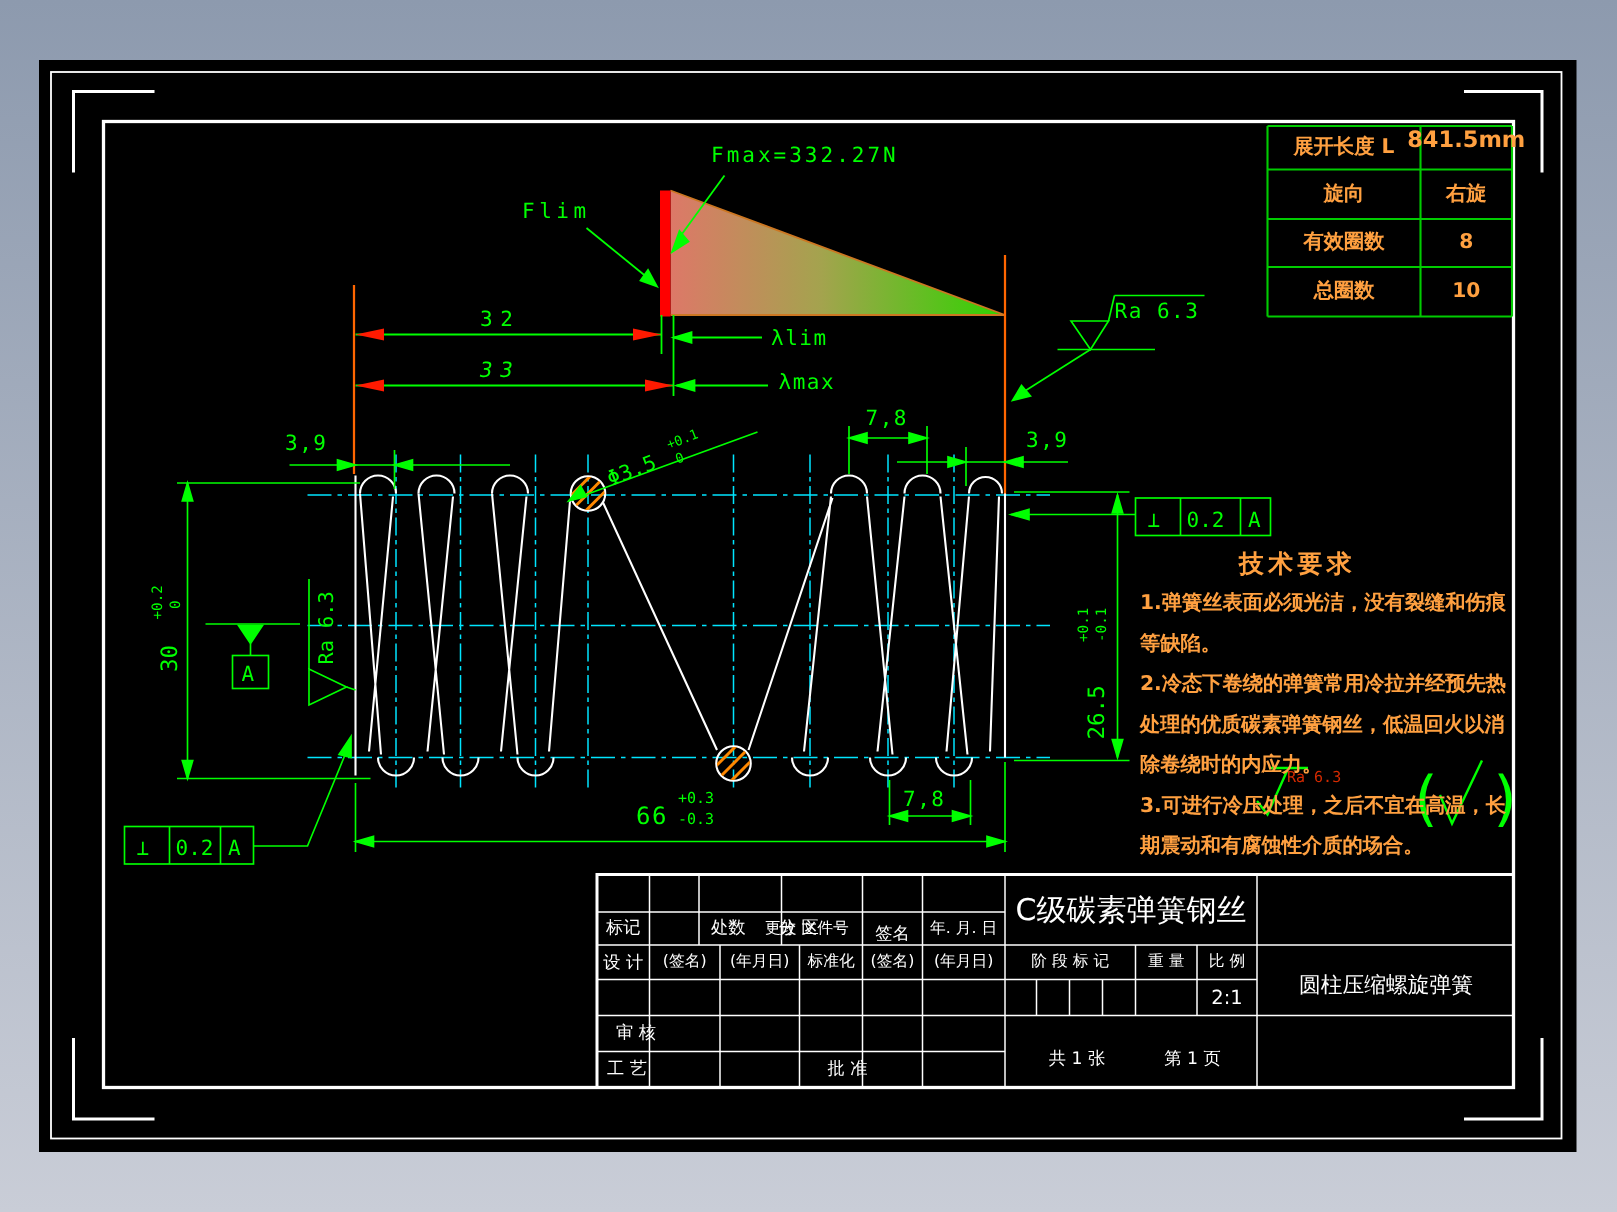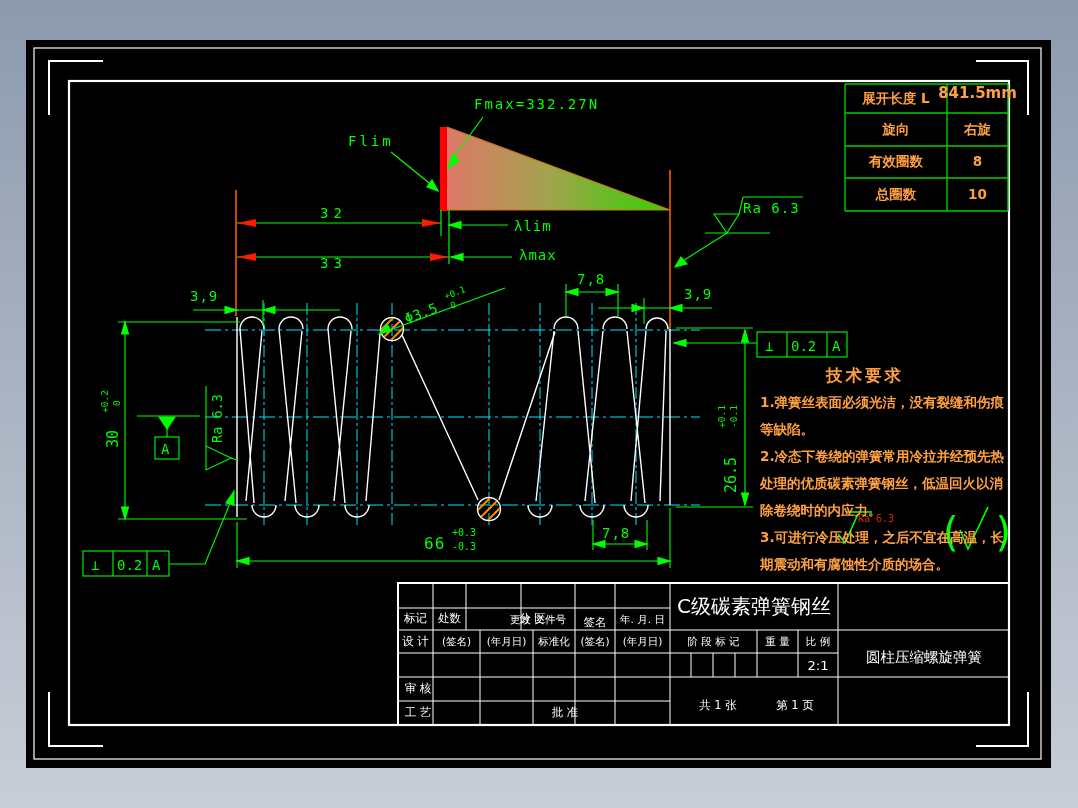--- a/index.html
+++ b/index.html
@@ -262,21 +262,21 @@
     <line x1="735" y1="653" x2="735" y2="677"></line>
   </g>
 </svg>
 
 <div class="t green" style="left:474px;top:96px;letter-spacing:2px;">Fmax=332.27N</div>
 <div class="t green" style="left:348px;top:133px;letter-spacing:3px;">Flim</div>
 <div class="t green" style="left:514px;top:218px;">λlim</div>
 <div class="t green" style="left:519px;top:247px;">λmax</div>
 
 <div class="t green" style="left:320px;top:205px;letter-spacing:5px;">32</div>
-<div class="t green" style="left:320px;top:255px;letter-spacing:5px;">33</div>
+<div class="t green" style="left:320px;top:239px;letter-spacing:5px;font-style:italic;">33</div>
 <div class="t green" style="left:190px;top:288px;">3,9</div>
 <div class="t green" style="left:684px;top:286px;">3,9</div>
 <div class="t green" style="left:577px;top:271px;">7,8</div>
 <div class="t green" style="left:602px;top:525px;">7,8</div>
 <div class="t green" style="left:424px;top:534px;font-size:16px;">66</div>
 <div class="t green sm" style="left:452px;top:527px;">+0.3</div>
 <div class="t green sm" style="left:452px;top:541px;">-0.3</div>
 <div class="t green" style="left:743px;top:200px;">Ra 6.3</div>
 <div class="t" style="left:858px;top:513px;color:#d42a00;font:10px 'DejaVu Sans Mono',monospace;">Ra 6.3</div>
 
@@ -292,32 +292,32 @@
 <div class="t orange cell" style="left:845px;top:84px;width:102px;height:29px;">展开长度 L</div>
 <div class="t orange cell" style="left:947px;top:80px;width:61px;height:26px;font-size:15px;">841.5mm</div>
 <div class="t orange cell" style="left:845px;top:113px;width:102px;height:33px;">旋向</div>
 <div class="t orange cell" style="left:947px;top:113px;width:61px;height:33px;">右旋</div>
 <div class="t orange cell" style="left:845px;top:146px;width:102px;height:32px;">有效圈数</div>
 <div class="t orange cell" style="left:947px;top:146px;width:61px;height:32px;">8</div>
 <div class="t orange cell" style="left:845px;top:178px;width:102px;height:33px;border-radius:10px;">总圈数</div>
 <div class="t orange cell" style="left:947px;top:178px;width:61px;height:33px;">10</div>
 
 <div class="t white cell" style="left:398px;top:608px;width:35px;height:22px;">标记</div>
-<div class="t white cell" style="left:433px;top:608px;width:33px;height:22px;">处数</div>
+<div class="t white cell" style="left:433px;top:608px;width:33px;height:22px;padding-left:36px;">处数</div>
 <div class="t white cell" style="left:466px;top:608px;width:55px;height:22px;padding-left:39px;">分 区</div>
 <div class="t white cell" style="left:521px;top:608px;width:34px;height:22px;font-size:10.5px;">更改 文件号</div>
 <div class="t white cell" style="left:575px;top:608px;width:40px;height:30px;">签名</div>
 <div class="t white cell" style="left:615px;top:608px;width:55px;height:22px;font-size:10.5px;">年. 月. 日</div>
 <div class="t white cell" style="left:398px;top:630px;width:35px;height:23px;">设 计</div>
 <div class="t white cell" style="left:433px;top:630px;width:47px;height:23px;font-size:10.5px;">(签名)</div>
 <div class="t white cell" style="left:480px;top:630px;width:53px;height:23px;font-size:10.5px;">(年月日)</div>
 <div class="t white cell" style="left:533px;top:630px;width:42px;height:23px;font-size:10.5px;">标准化</div>
 <div class="t white cell" style="left:575px;top:630px;width:40px;height:23px;font-size:10.5px;">(签名)</div>
 <div class="t white cell" style="left:615px;top:630px;width:55px;height:23px;font-size:10.5px;">(年月日)</div>
-<div class="t white cell" style="left:398px;top:677px;width:40px;height:24px;">审 核</div>
+<div class="t white cell" style="left:398px;top:677px;width:40px;height:24px;padding-left:6px;">审 核</div>
 <div class="t white cell" style="left:398px;top:701px;width:40px;height:24px;">工 艺</div>
 <div class="t white cell" style="left:533px;top:701px;width:64px;height:24px;">批 准</div>
 <div class="t white cell" style="left:672px;top:585px;width:164px;height:42px;font-size:20px;">C级碳素弹簧钢丝</div>
 <div class="t white cell" style="left:670px;top:630px;width:87px;height:23px;font-size:10.5px;">阶 段 标 记</div>
 <div class="t white cell" style="left:757px;top:630px;width:41px;height:23px;font-size:10.5px;">重 量</div>
 <div class="t white cell" style="left:798px;top:630px;width:40px;height:23px;font-size:10.5px;">比 例</div>
 <div class="t white cell" style="left:798px;top:653px;width:40px;height:24px;font-size:13px;">2:1</div>
 <div class="t white cell" style="left:678px;top:694px;width:80px;height:24px;">共 1 张</div>
 <div class="t white cell" style="left:755px;top:694px;width:80px;height:24px;">第 1 页</div>
 <div class="t white cell" style="left:842px;top:645px;width:164px;height:25px;font-size:14.5px;">圆柱压缩螺旋弹簧</div>

